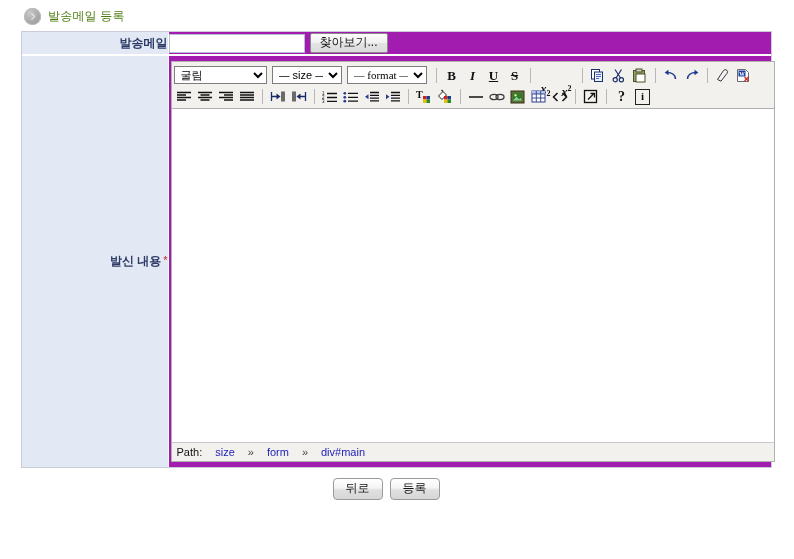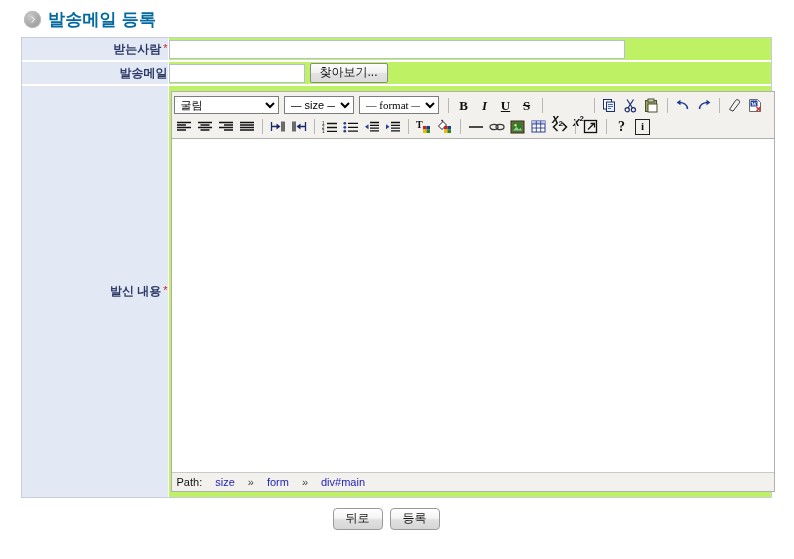--- a/index.html
+++ b/index.html
@@ -28,23 +28,23 @@
     border-radius: 50%;
     background: radial-gradient(circle at 35% 30%, #c9c9c9 0%, #a8a8a8 55%, #8d8d8d 100%);
     box-shadow: inset 0 0 0 1px #bdbdbd;
     display: flex;
     align-items: center;
     justify-content: center;
     flex: none;
   }
   .header-icon svg { display: block; }
   .page-title {
-    font-size: 17px;
-    font-weight: bold;
-    color: #0369a1;
+    font-size: 12px;
+    font-weight: normal;
+    color: #4d7c0f;
     letter-spacing: 0.2px;
     white-space: nowrap;
   }
 
   
   .form-wrap {
     margin: 0 21px 0 21px;
     border: 1px solid #c8cdd8;
     border-collapse: collapse;
     width: 751px;
@@ -70,21 +70,21 @@
     font-size: 12px;
     font-weight: bold;
     color: #2c3a66;
     height: 22px;
     white-space: nowrap;
   }
   td.lbl.tall {
     vertical-align: middle;
   }
   td.fld {
-    background: #bef264;
+    background: #a21caf;
     border-bottom: 2px solid #ffffff;
     padding: 0 0 0 5px;
     height: 22px;
   }
   td.fld.last, td.lbl.last { border-bottom: none; }
   .req {
     color: #cc2222;
     font-size: 11px;
     font-weight: normal;
     margin-left: 2px;
@@ -151,21 +151,21 @@
     font-family: "Liberation Sans", sans-serif;
     font-size: 11px;
     height: 18px;
     border: 1px solid #7d7d7d;
     background: #ffffff;
     color: #000;
     padding: 0 2px;
     margin-right: 4px;
     box-sizing: border-box;
   }
-  select.font-sel { width: 105px; }
+  select.font-sel { width: 93px; }
   select.size-sel { width: 70px; }
   select.format-sel { width: 80px; font-family: Liberation Serif, serif; }
 
   .tb-btn {
     width: 20px;
     height: 19px;
     display: flex;
     align-items: center;
     justify-content: center;
     font-size: 12px;
@@ -175,21 +175,21 @@
     line-height: 1;
     box-sizing: border-box;
   }
   .tb-btn svg { display: block; }
   .tb-btn .g { font-family: "Liberation Serif", serif; font-size: 13px; }
   .tb-btn .g.b { font-weight: bold; }
   .tb-btn .g.i { font-style: italic; font-weight: bold; }
   .tb-btn .g.u { text-decoration: underline; font-weight: bold; }
   .tb-btn .g.s { text-decoration: line-through; font-weight: bold; }
   .tb-btn .sup {
-    font-family: Liberation Sans, sans-serif;
+    font-family: Liberation Serif, serif;
     font-style: italic;
     font-size: 12px;
     font-weight: bold;
     margin-top: 32px;
   }
   .tb-btn .sup sub, .tb-btn .sup sup { font-size: 8px; font-style: normal; }
   .tb-btn .qm { font-family: "Liberation Serif", serif; font-weight: bold; font-size: 14px; }
   .tb-btn .ib {
     border: 1px solid #222;
     width: 13px; height: 14px;
@@ -249,28 +249,20 @@
 </div>
 
 <div class="form-wrap">
   <table class="form-table">
     <colgroup>
         <col style="width:146px">
         <col>
       </colgroup>
     <tbody>
 
-      <tr>
-        <td class="lbl">
-          <span>받는사람</span><span class="req">*</span>
-        </td>
-        <td class="fld">
-          <input class="text-input wide" type="text" value="" style="">
-        </td>
-      </tr>
 
 
       <tr>
         <td class="lbl">
           <span>발송메일</span>
         </td>
         <td class="fld">
           <input class="text-input file-name" type="text" value="" style=""><span class="browse-btn">찾아보기...</span>
         </td>
       </tr>

